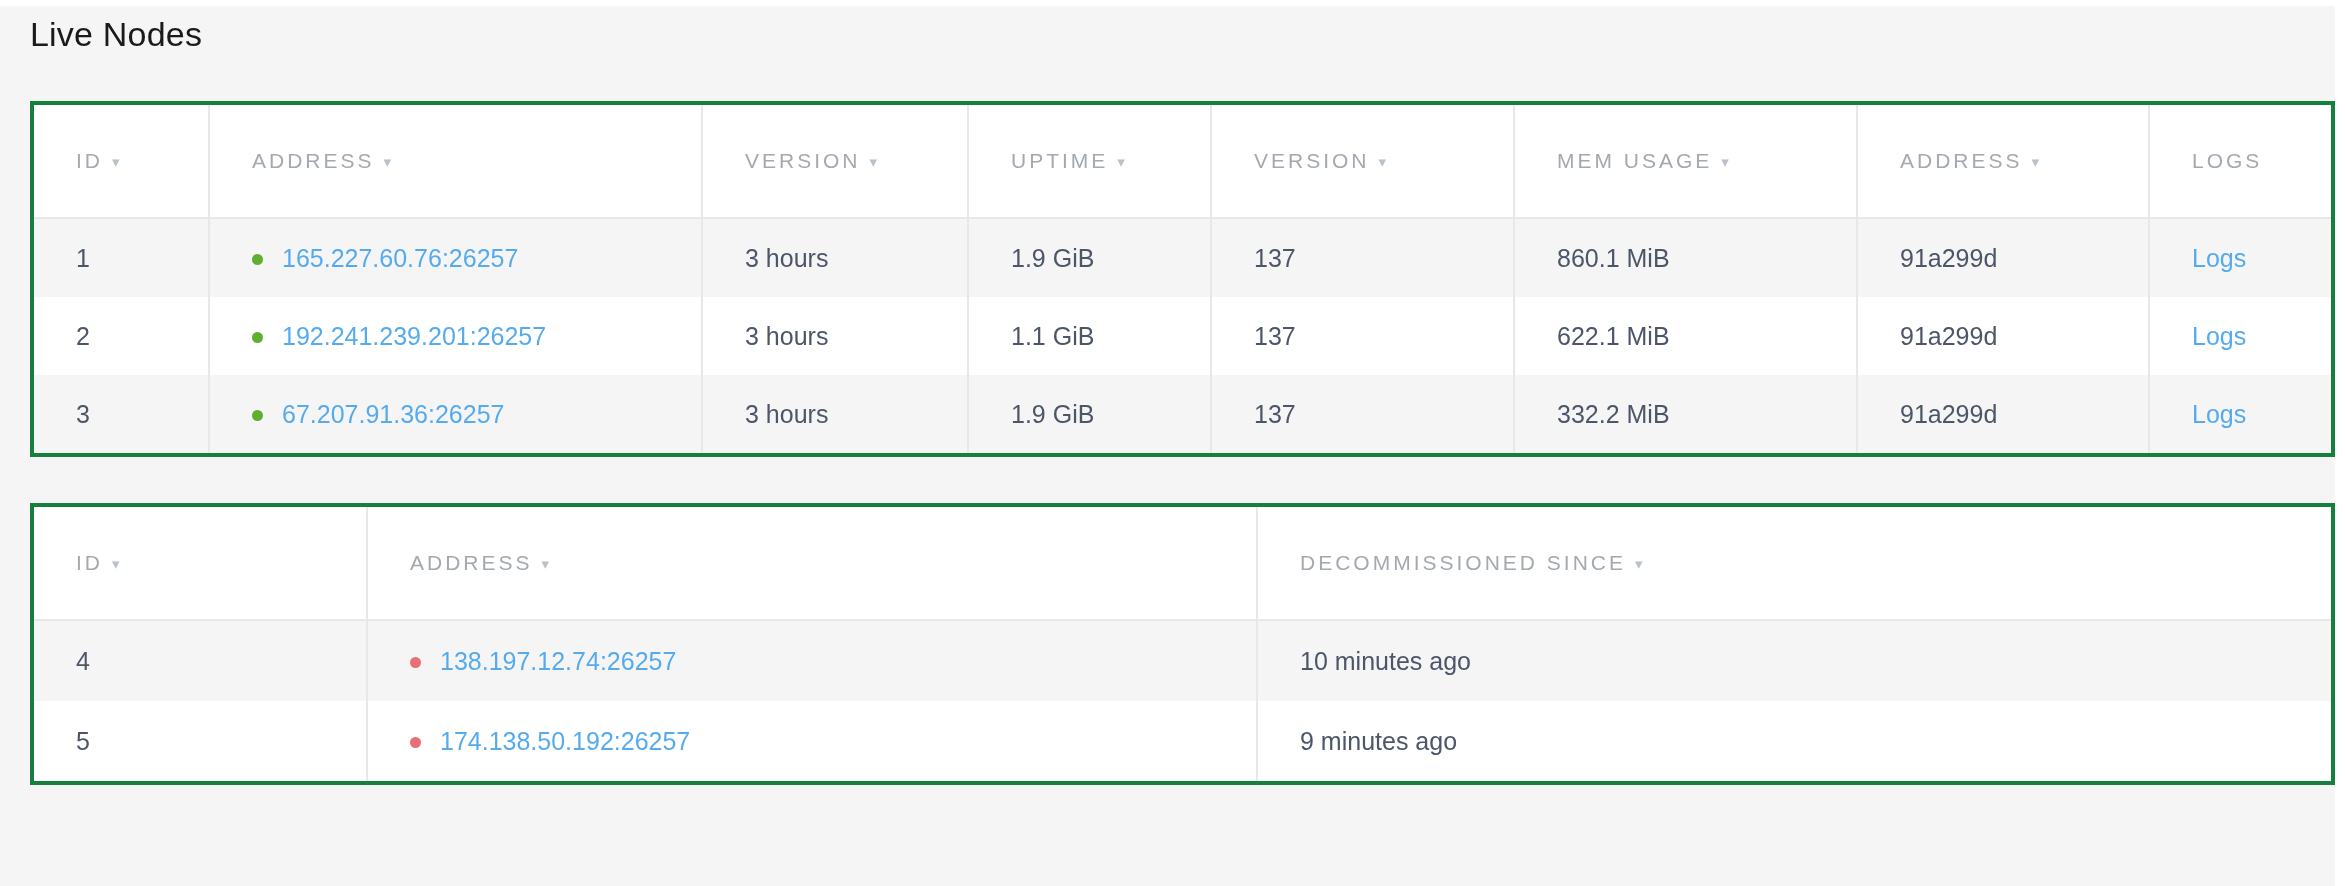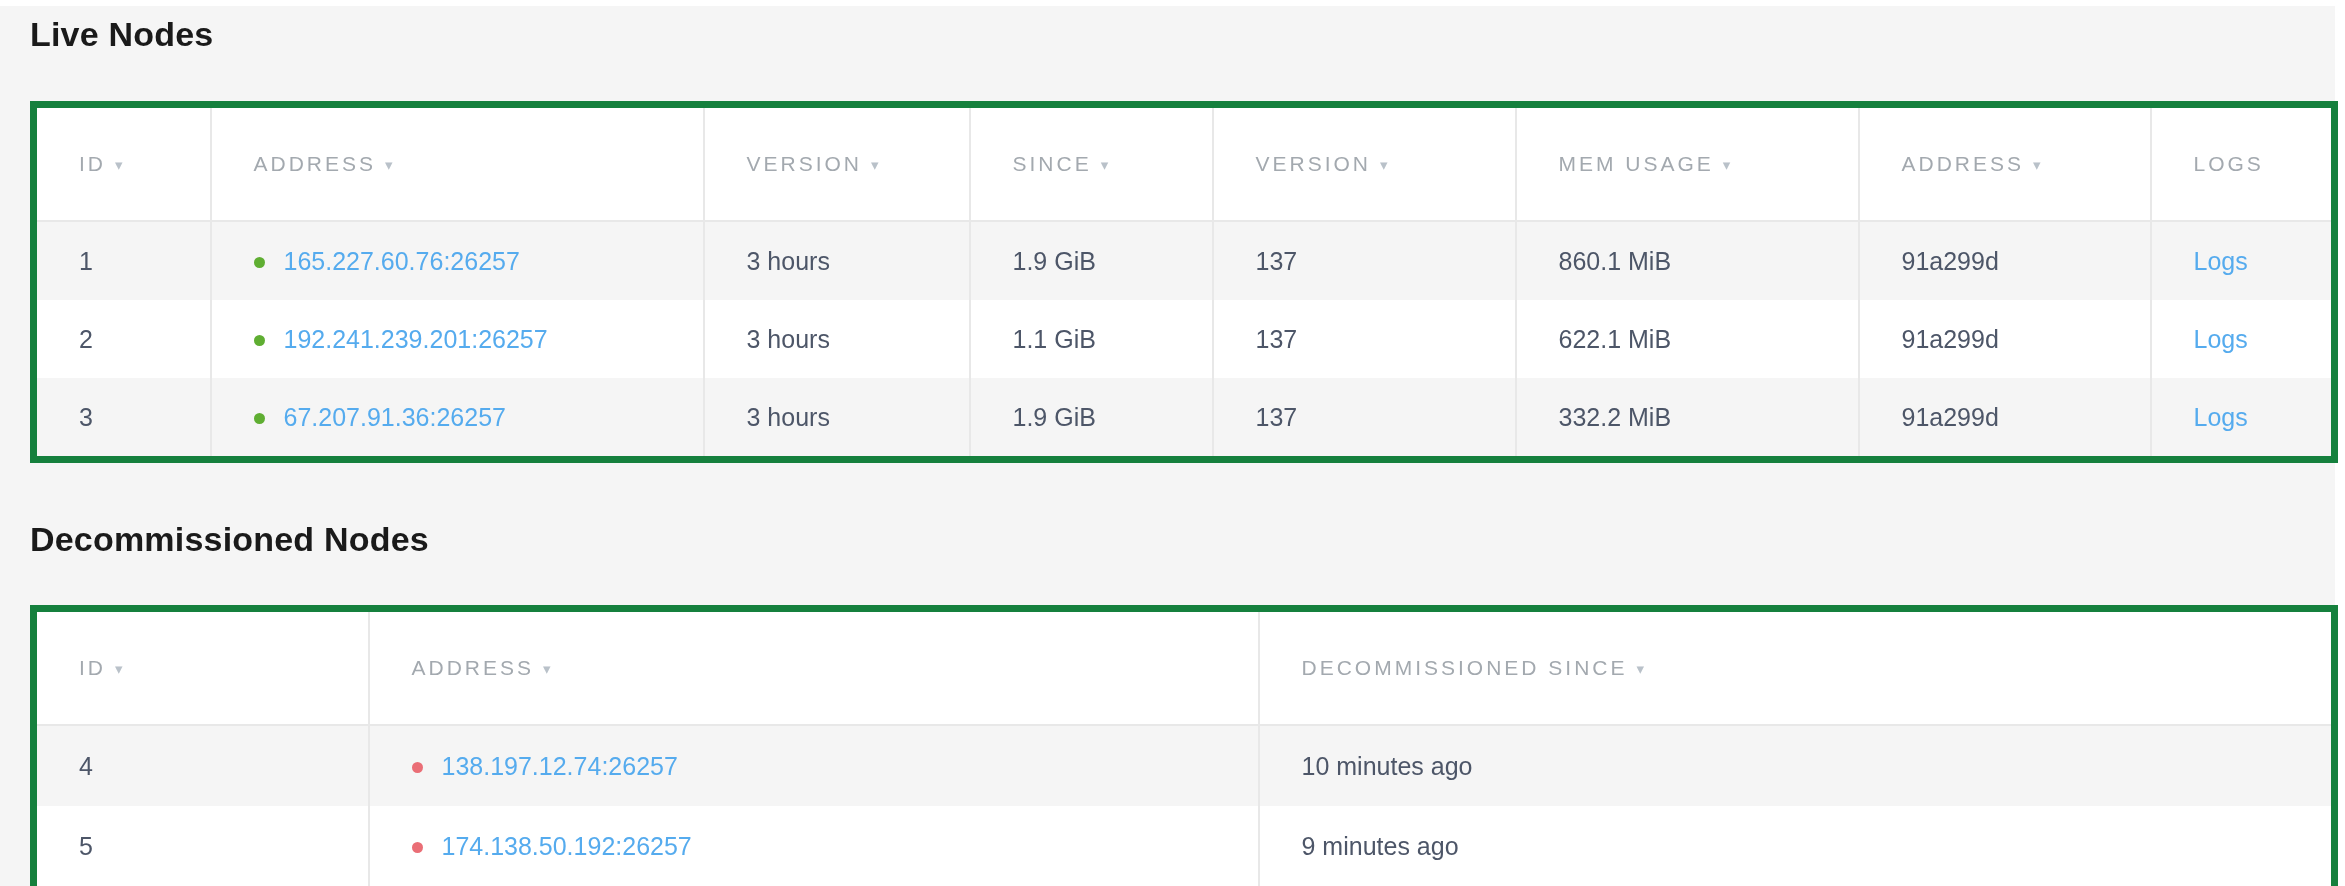--- a/index.html
+++ b/index.html
@@ -7,30 +7,30 @@
     width: 2345px; height: 886px; position: relative;
     background: #ffffff; overflow: hidden;
     font-family: "Liberation Sans", sans-serif;
   }
   .panel {
     position: absolute; top: 6px; left: 0; right: 10px; bottom: 0;
     background: var(--panel-bg, #f5f5f5);
   }
   .content { margin-left: 30px; }
   .section-title {
-    margin: 0; font-weight: 700; font-size: 34px; line-height: 40px;
+    margin: 0; font-weight: 400; font-size: 34px; line-height: 40px;
     color: #1a1a1a; letter-spacing: 0.2px;
     font-family: "Liberation Sans", sans-serif;
   }
   .title-live { padding-top: 8px; }
   .title-decomm { margin-top: 56px; }
   table.nodes-table {
     border-collapse: collapse; table-layout: fixed;
     width: 2301px; background: #4c1d95;
-    border: 7px solid #15803d;
+    border: 4px solid #15803d;
   }
   table.live-table { margin-top: 47px; }
   table.decomm-table { margin-top: 46px; }
   th, td {
     text-align: left; padding: 0 10px 0 42px;
     border-left: 2px solid #e8e8e8;
     overflow: hidden; white-space: nowrap;
   }
   th:first-child, td:first-child { border-left: none; }
   th {
@@ -71,21 +71,21 @@
         <col style="width:303px">
           <col style="width:343px">
           <col style="width:292px">
           <col style="width:184px">
       </colgroup>
       <thead>
         <tr>
           <th><span>ID</span><span class="arrow">▾</span></th>
           <th><span>ADDRESS</span><span class="arrow">▾</span></th>
           <th><span>VERSION</span><span class="arrow">▾</span></th>
-          <th><span>SINCE</span><span class="arrow">▾</span></th>
+          <th><span>UPTIME</span><span class="arrow">▾</span></th>
           <th><span>VERSION</span><span class="arrow">▾</span></th>
           <th><span>MEM USAGE</span><span class="arrow">▾</span></th>
           <th><span>ADDRESS</span><span class="arrow">▾</span></th>
           <th><span>LOGS</span></th>
         </tr>
       </thead>
       <tbody>
         <tr>
           <td>1</td>
           <td><span class="dot dot-live"></span><a>165.227.60.76:26257</a></td>
@@ -112,21 +112,20 @@
           <td>3 hours</td>
           <td>1.9 GiB</td>
           <td>137</td>
           <td>332.2 MiB</td>
           <td>91a299d</td>
           <td><a>Logs</a></td>
         </tr>
       </tbody>
     </table>
 
-    <h2 class="section-title title-decomm">Decommissioned Nodes</h2>
 
     <table class="nodes-table decomm-table">
       <colgroup>
         <col style="width:335px">
           <col style="width:890px">
           <col style="width:1076px">
       </colgroup>
       <thead>
         <tr>
           <th><span>ID</span><span class="arrow">▾</span></th>

